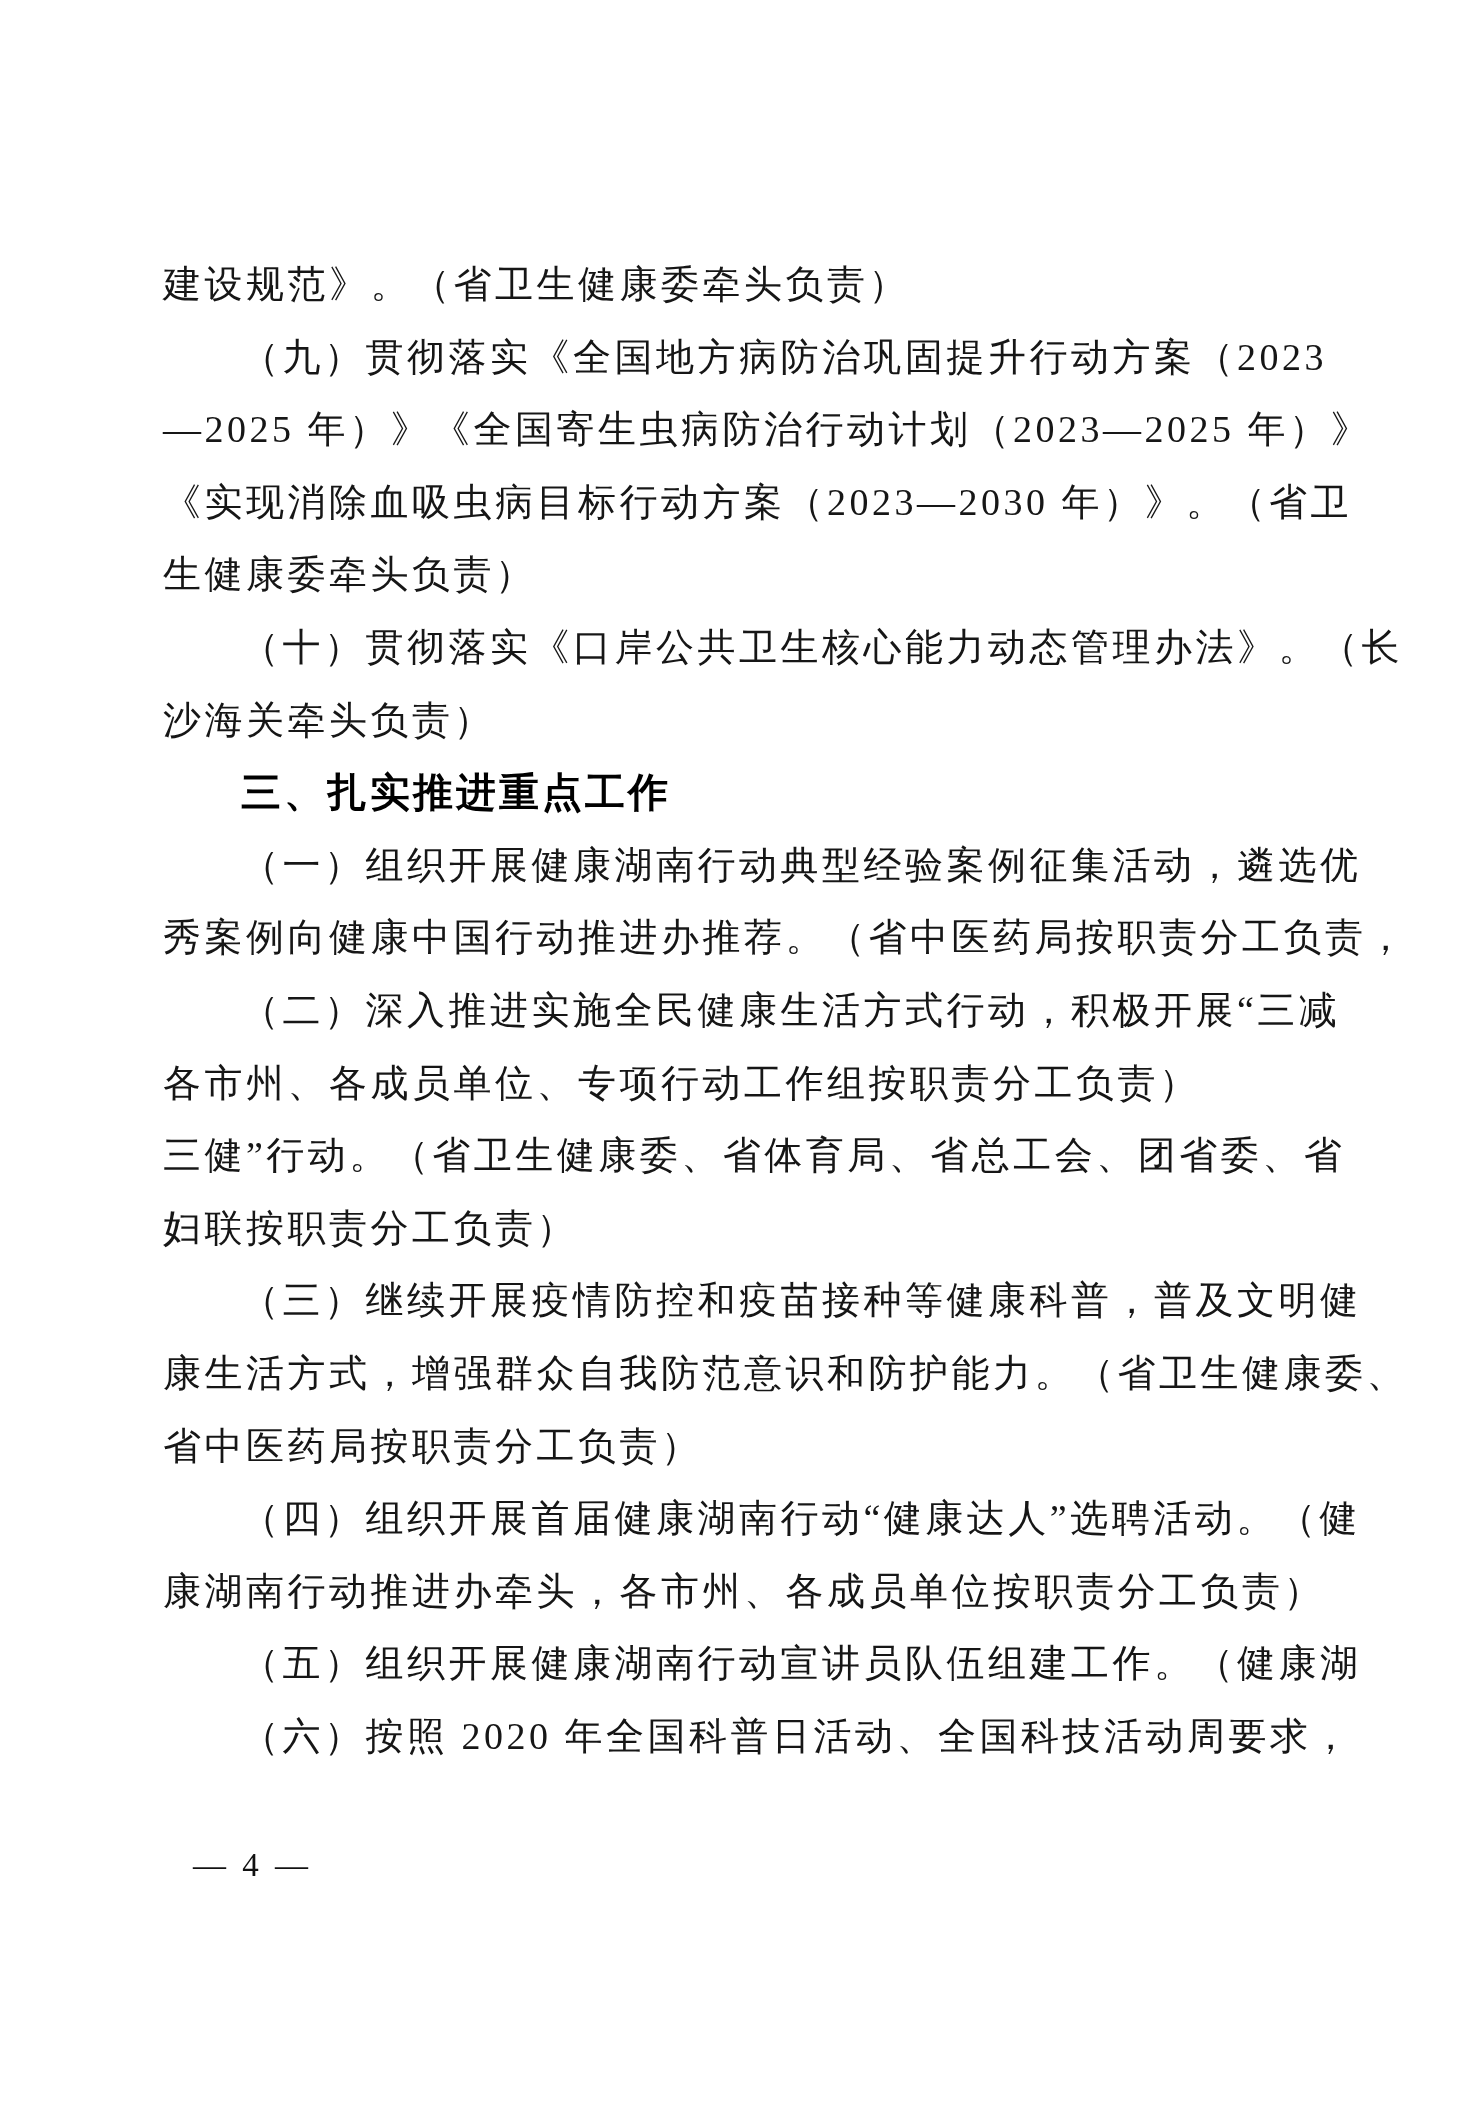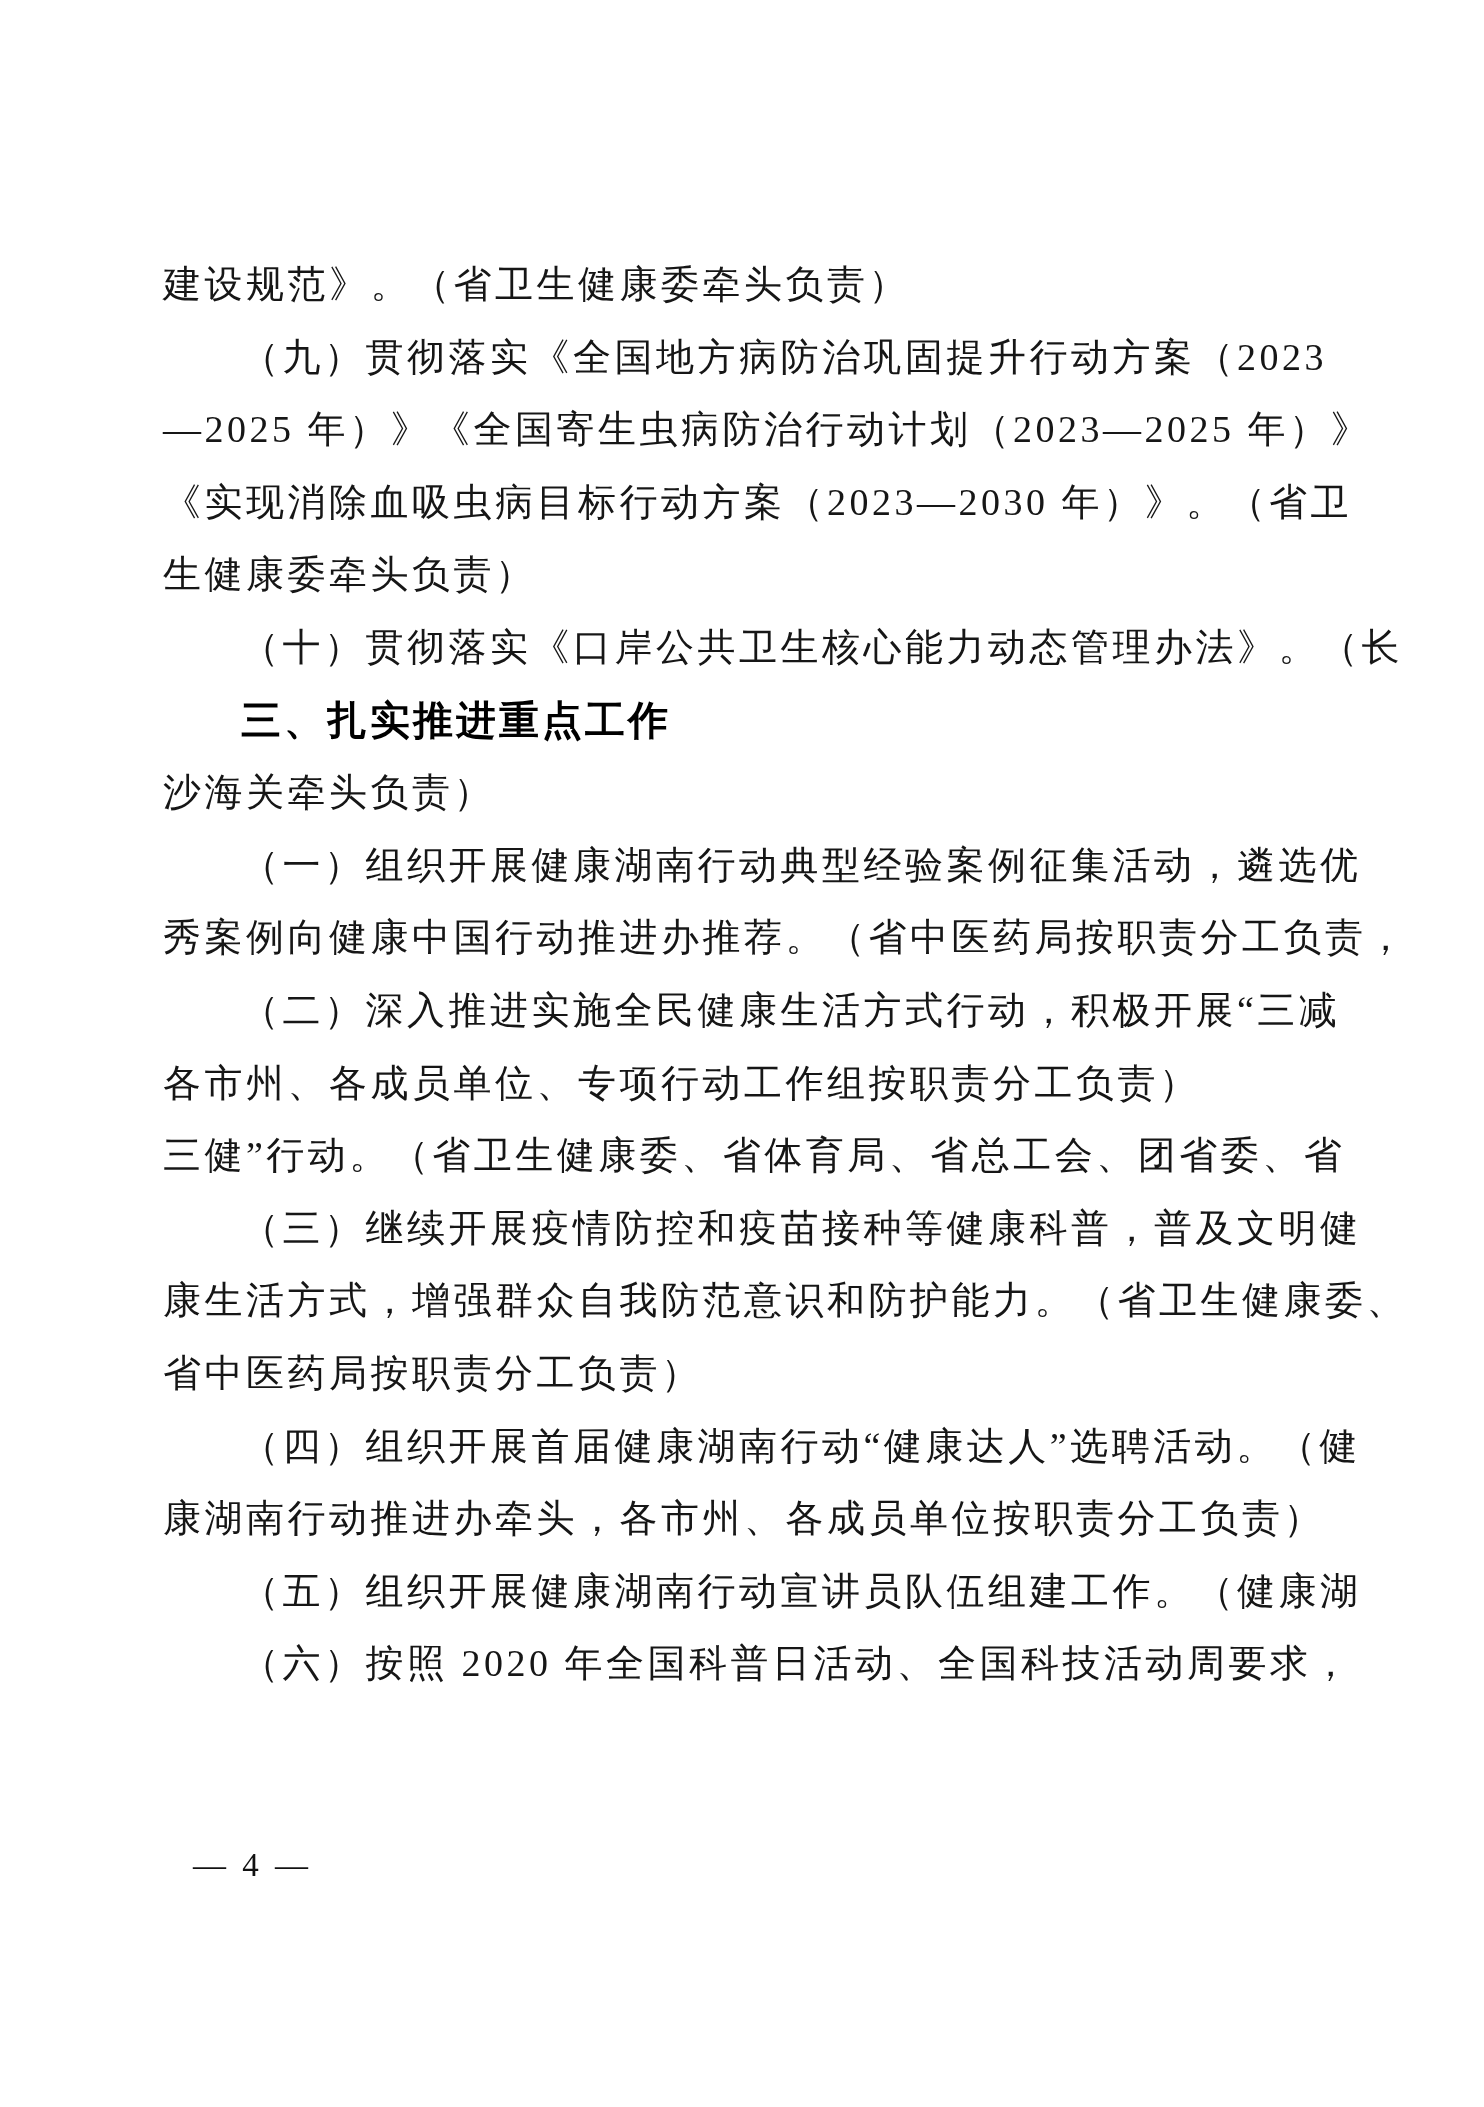--- a/index.html
+++ b/index.html
@@ -57,27 +57,28 @@
 <body>
 
 <div id="page">
   <div class="doc">
     <div class="ln">建设规范》。（省卫生健康委牵头负责）</div>
     <div class="ln ind">（九）贯彻落实《全国地方病防治巩固提升行动方案（2023</div>
     <div class="ln">—2025 年）》《全国寄生虫病防治行动计划（2023—2025 年）》</div>
     <div class="ln">《实现消除血吸虫病目标行动方案（2023—2030 年）》。（省卫</div>
     <div class="ln">生健康委牵头负责）</div>
     <div class="ln ind">（十）贯彻落实《口岸公共卫生核心能力动态管理办法》。（长</div>
+    <div class="ln">沙海关牵头负责）</div>
     <div class="ln ind heading">三、扎实推进重点工作</div>
-    <div class="ln">沙海关牵头负责）</div>
     <div class="ln ind">（一）组织开展健康湖南行动典型经验案例征集活动，遴选优</div>
     <div class="ln">秀案例向健康中国行动推进办推荐。（省中医药局按职责分工负责，</div>
     <div class="ln ind">（二）深入推进实施全民健康生活方式行动，积极开展“三减</div>
     <div class="ln">各市州、各成员单位、专项行动工作组按职责分工负责）</div>
     <div class="ln">三健”行动。（省卫生健康委、省体育局、省总工会、团省委、省</div>
+    <div class="ln">妇联按职责分工负责）</div>
     <div class="ln ind">（三）继续开展疫情防控和疫苗接种等健康科普，普及文明健</div>
     <div class="ln">康生活方式，增强群众自我防范意识和防护能力。（省卫生健康委、</div>
     <div class="ln">省中医药局按职责分工负责）</div>
     <div class="ln ind">（四）组织开展首届健康湖南行动“健康达人”选聘活动。（健</div>
     <div class="ln">康湖南行动推进办牵头，各市州、各成员单位按职责分工负责）</div>
     <div class="ln ind">（五）组织开展健康湖南行动宣讲员队伍组建工作。（健康湖</div>
     <div class="ln ind">（六）按照 2020 年全国科普日活动、全国科技活动周要求，</div>
   </div>
 
   <div class="pageno">— 4 —</div>

